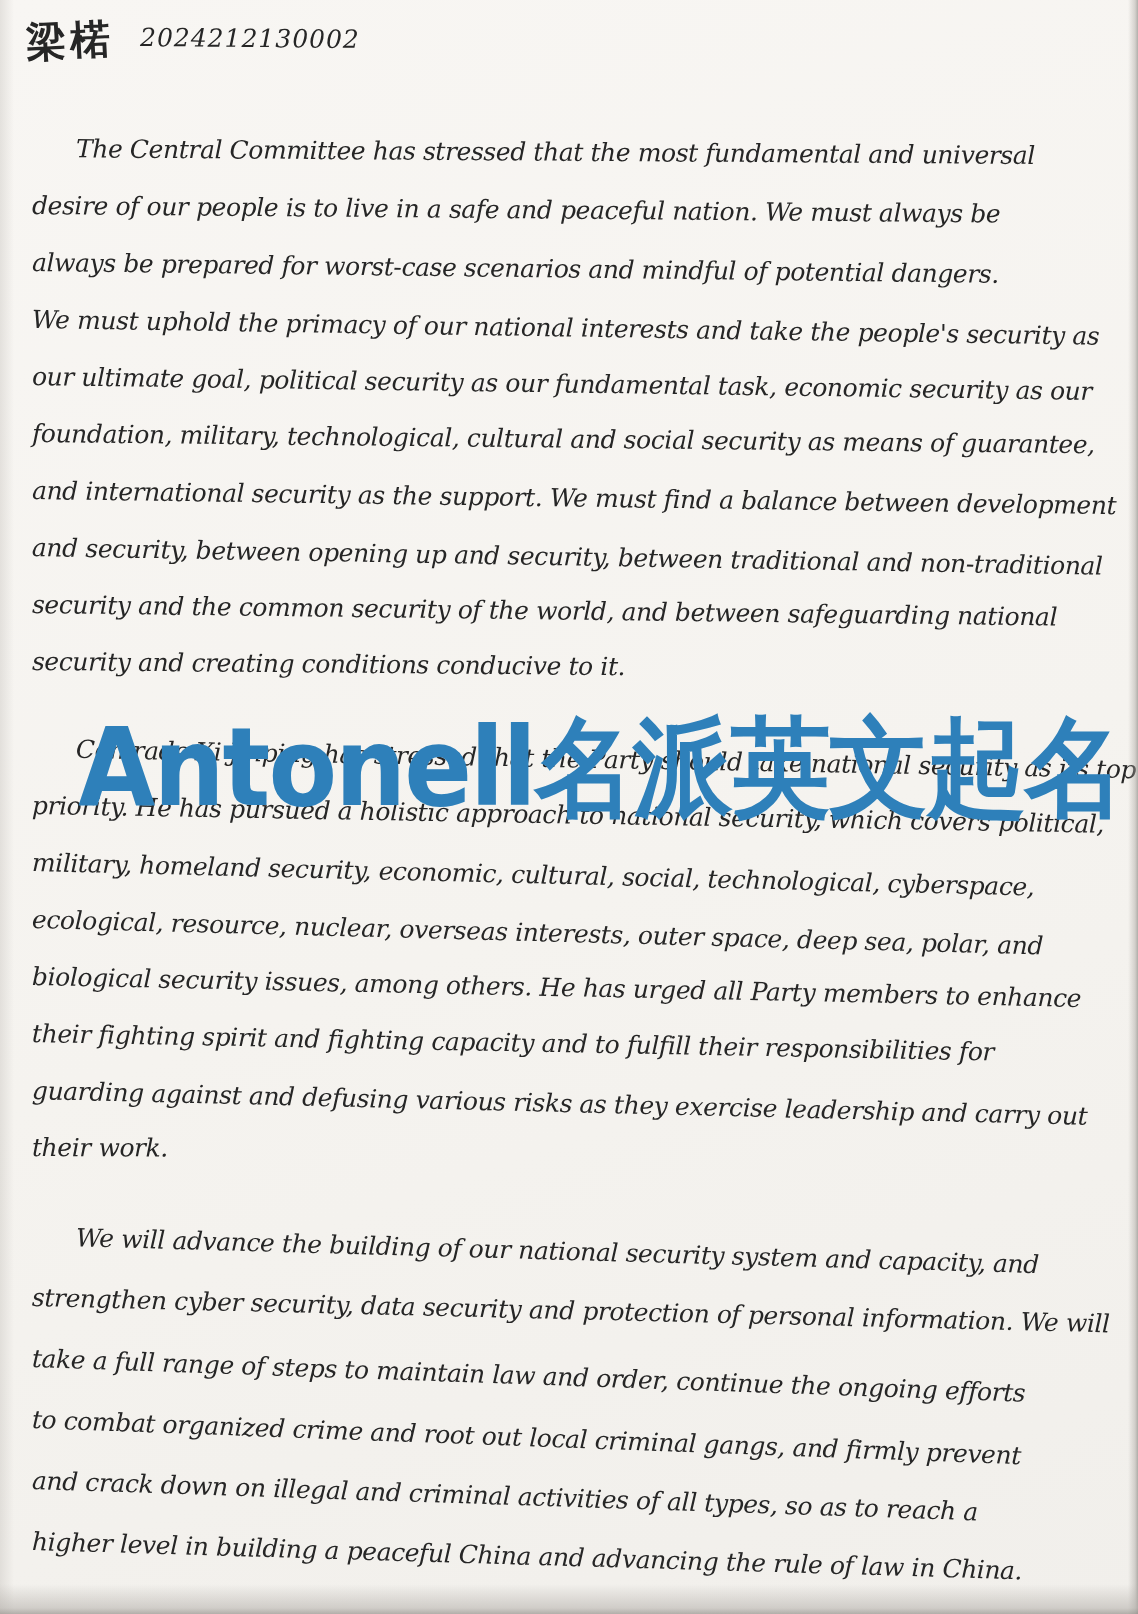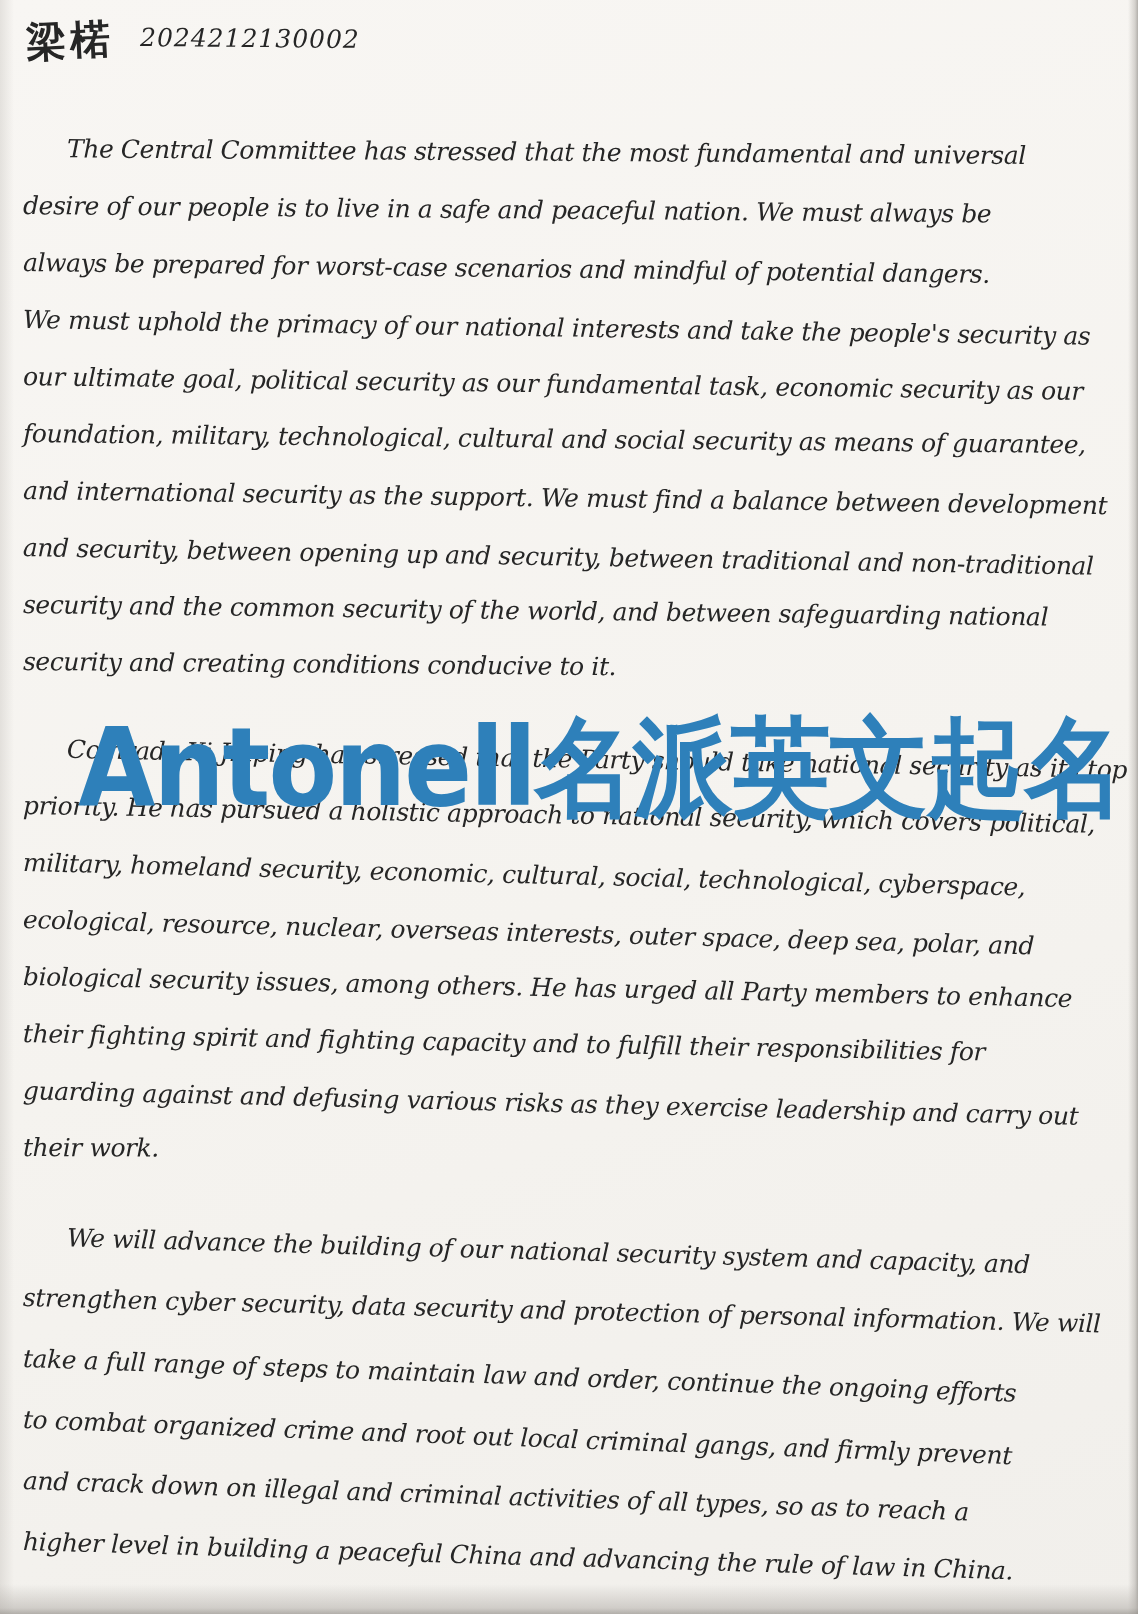--- a/index.html
+++ b/index.html
@@ -42,21 +42,21 @@
     transform:rotate(-2deg);
   }
   .student-id{
     font-style:italic;
     font-size:25px;letter-spacing:1px;
     padding-bottom:4px;
     transform:rotate(1.5deg);
   }
 
   .essay{
-    position:absolute;top:120px;left:23px;right:18px;
+    position:absolute;top:120px;left:32px;right:18px;
   }
   .paragraph{margin:0 0 30px 0;}
   .hw-line{
     white-space:nowrap;
     height:57px;
     line-height:57px;
     font-style:italic;
     font-size:25px;
     letter-spacing:-0.4px;
     transform:rotate(var(--r,0deg));

